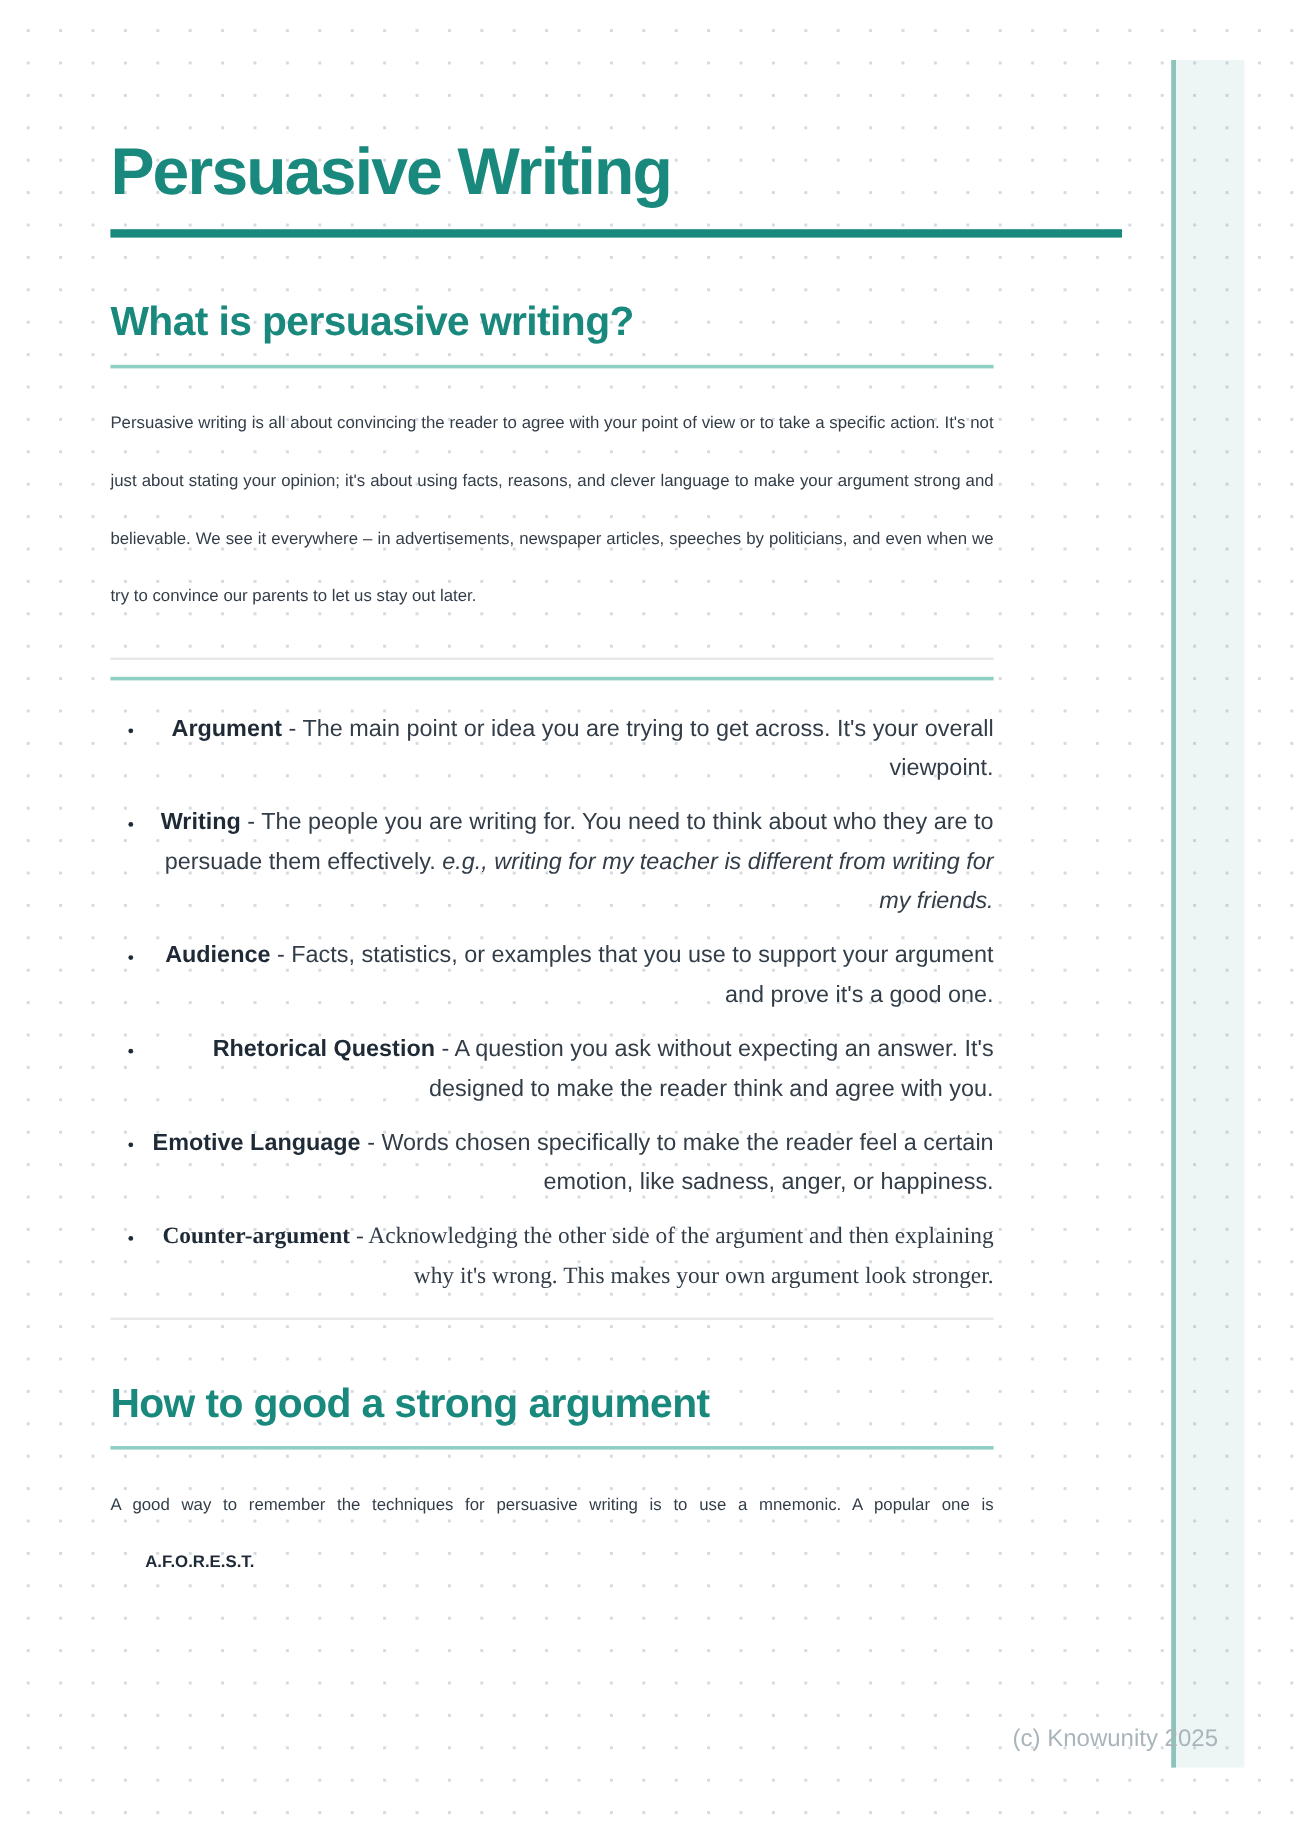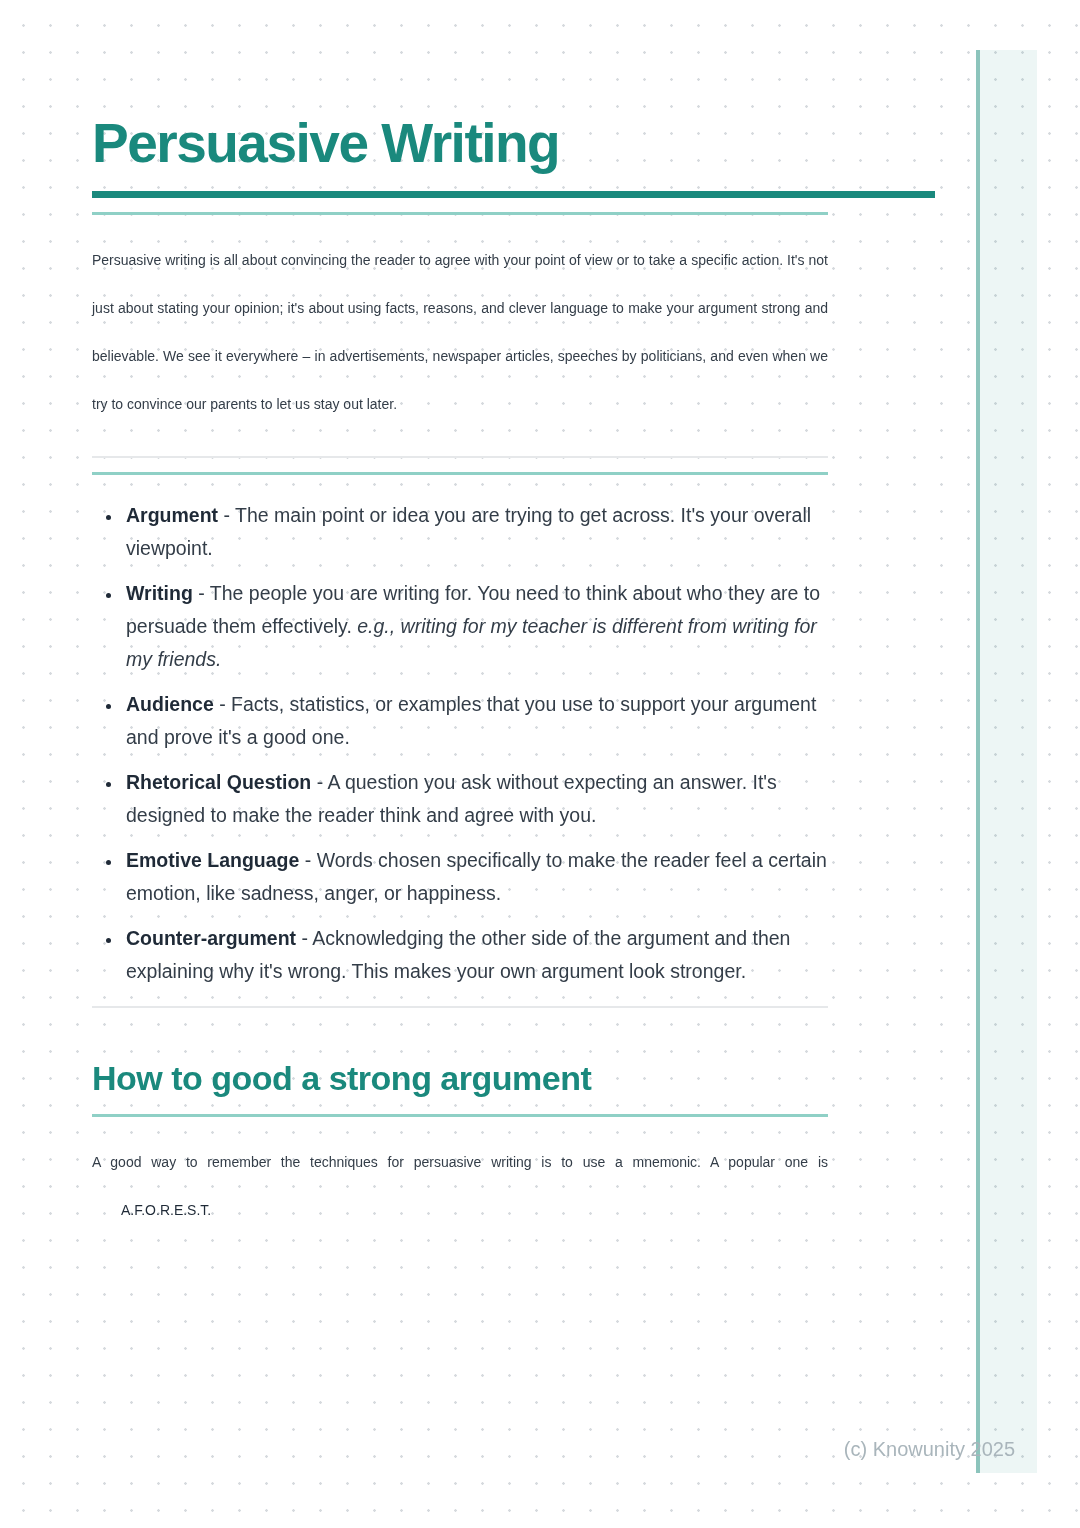--- a/index.html
+++ b/index.html
@@ -72,52 +72,54 @@
   .section-divider{
     width:736px;height:0;
     border-top:2px solid var(--divider);
     margin-top:28px;
   }
   .section-divider.tight{margin-top:18px;}
   ul.terms-list{
     margin:24px 0 0 0;
     padding:0 0 0 30px;
     list-style:disc outside;
+    text-align:right;
   }
   ul.terms-list li{
     padding-left:4px;
     margin-bottom:12px;
     font-size:19.5px;
     line-height:33px;
     color:var(--text);
   }
-  ul.terms-list li:last-child{margin-bottom:12px;}
+  ul.terms-list li:last-child{margin-bottom:12px;font-family:Liberation Serif, serif;}
   ul.terms-list li::marker{color:var(--text-strong);font-size:16px;}
   .term{font-weight:700;color:var(--text-strong);}
   .eg{font-style:italic;}
-  .mnemonic{font-weight:400;color:var(--text-strong);margin-left:29px;}
+  .mnemonic{font-weight:700;color:var(--text-strong);margin-left:29px;}
   .watermark{
     position:absolute;
     top:1438px;right:65px;
     font-size:20px;
     color:var(--watermark);
   }
 </style>
 </head>
 <body>
 
 <div class="page">
 
   <div class="side-stripe"></div>
 
   <div class="content">
 
     <h1 class="page-title">Persuasive Writing</h1>
     <div class="title-rule"></div>
 
+    <h2 class="section-heading">What is persuasive writing?</h2>
     <div class="heading-underline"></div>
     <p class="body-text">Persuasive writing is all about convincing the reader to agree with your point of view or to take a specific action. It's not just about stating your opinion; it's about using facts, reasons, and clever language to make your argument strong and believable. We see it everywhere – in advertisements, newspaper articles, speeches by politicians, and even when we try to convince our parents to let us stay out later.</p>
 
     <div class="section-divider"></div>
 
     <div class="heading-underline"></div>
 
     <ul class="terms-list">
       <li>
         <b class="term">Argument</b>

